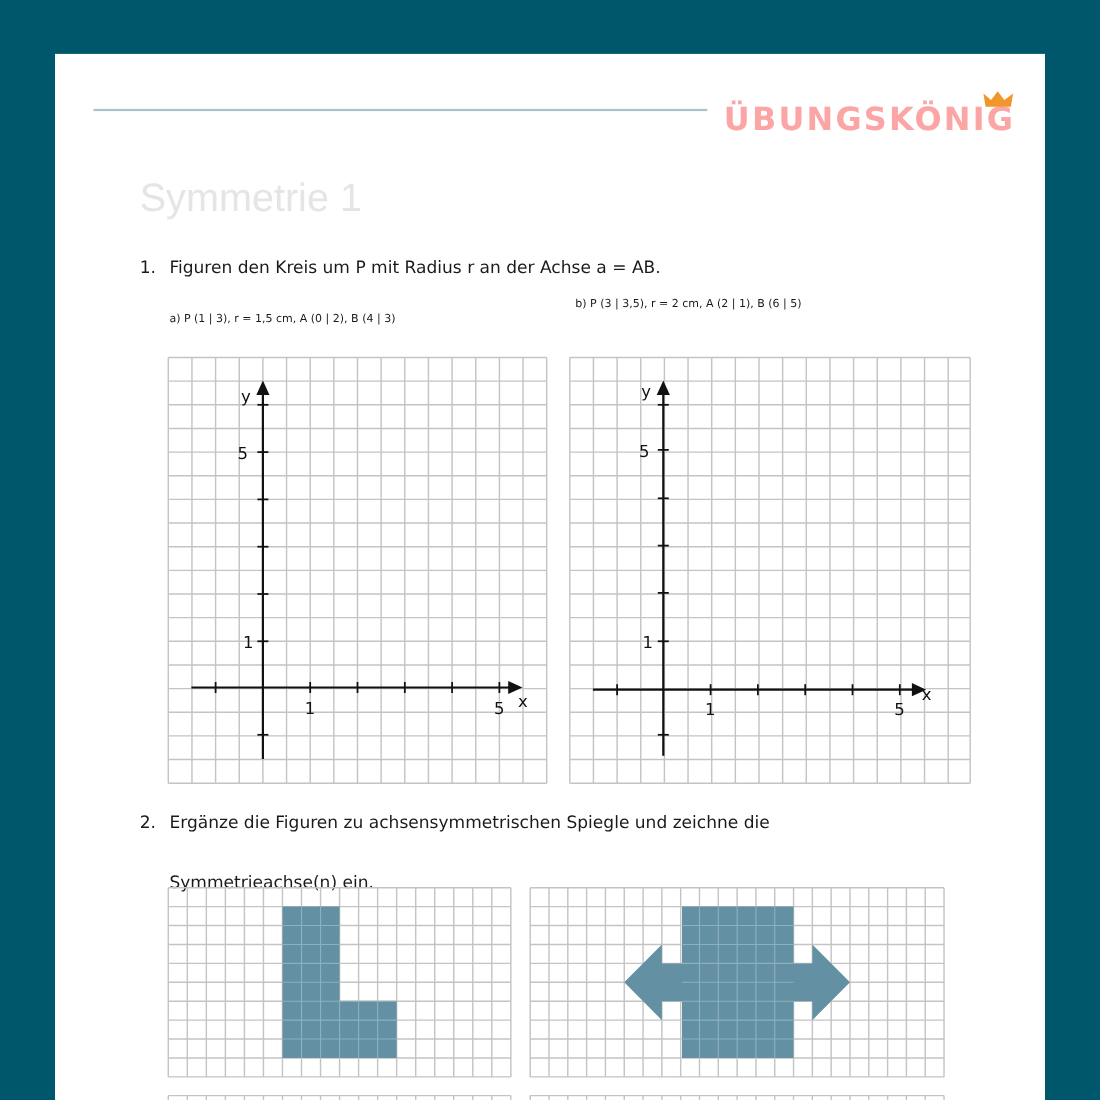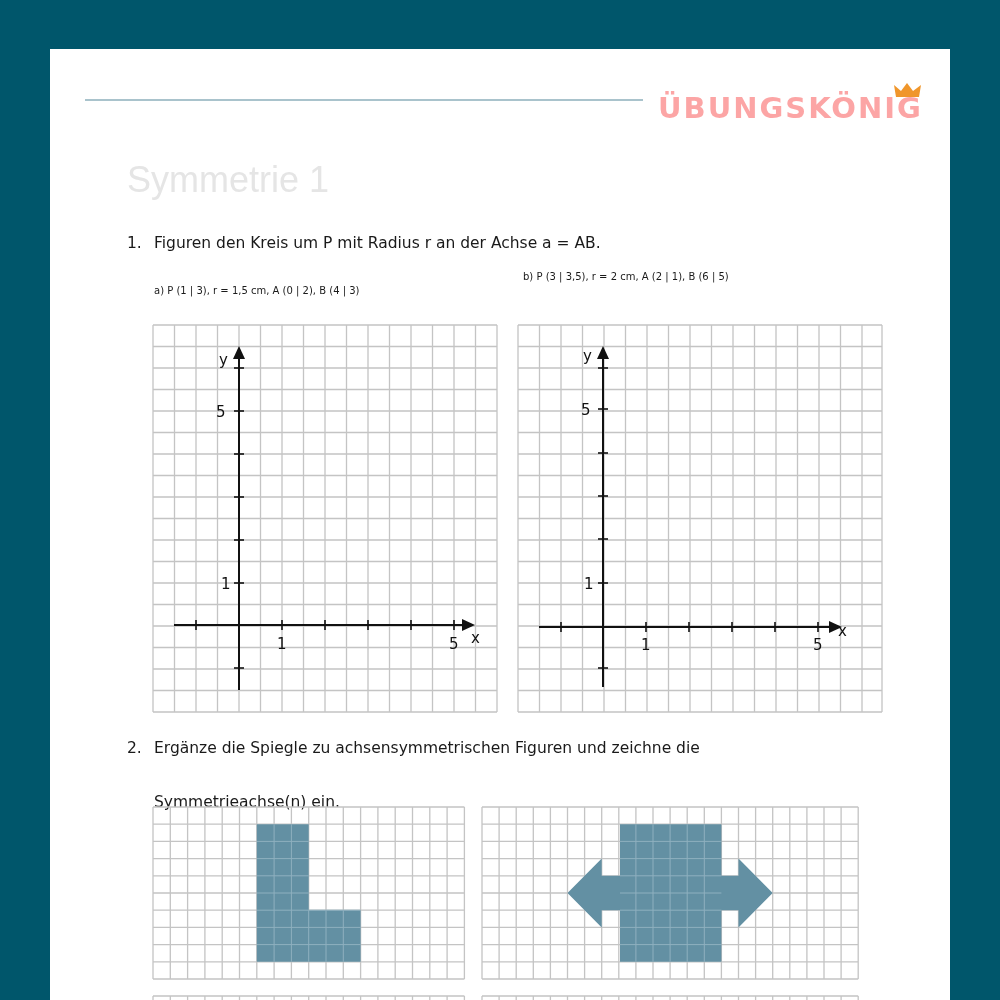--- a/index.html
+++ b/index.html
@@ -137,21 +137,21 @@
   <text class="axlabel" x="123" y="325">1</text>
   <text class="axlabel" x="295" y="325">5</text>
   <text class="axlabel" x="66" y="264">1</text>
   <text class="axlabel" x="63" y="90">5</text>
   <text class="axlabel" x="320" y="311">x</text>
   <text class="axlabel" x="65" y="36">y</text>
 </svg>
 
 <div class="task" style="top:736px;">
   <span class="num">2.</span>
-  <span class="text">Ergänze die Spiegle zu achsensymmetrischen Figuren und zeichne die</span>
+  <span class="text">Ergänze die Figuren zu achsensymmetrischen Spiegle und zeichne die</span>
   <span class="text" style="top:24px;margin-top:30px;">Symmetrieachse(n) ein.</span>
 </div>
 
 <svg style="left:153px;top:807px;" width="312" height="173" viewBox="0 0 312 173">
   <path class="gl" d="
     M0 0V172 M17.3 0V172 M34.6 0V172 M51.9 0V172 M69.2 0V172 M86.5 0V172 M103.8 0V172 M121.1 0V172 M138.4 0V172 M155.7 0V172 M173 0V172 M190.3 0V172 M207.6 0V172 M224.9 0V172 M242.2 0V172 M259.5 0V172 M276.8 0V172 M294.1 0V172 M311.4 0V172
     M0 0H311.4 M0 17.2H311.4 M0 34.4H311.4 M0 51.6H311.4 M0 68.8H311.4 M0 86H311.4 M0 103.2H311.4 M0 120.4H311.4 M0 137.6H311.4 M0 154.8H311.4 M0 172H311.4"></path>
   <g>
     <path class="shape" d="M103.8 17.2 H155.7 V103.2 H207.6 V154.8 H103.8 Z"></path>
     <path class="shape-grid" d="M121.1 17.2V154.8 M138.4 17.2V154.8 M155.7 103.2V154.8 M173 103.2V154.8 M190.3 103.2V154.8

